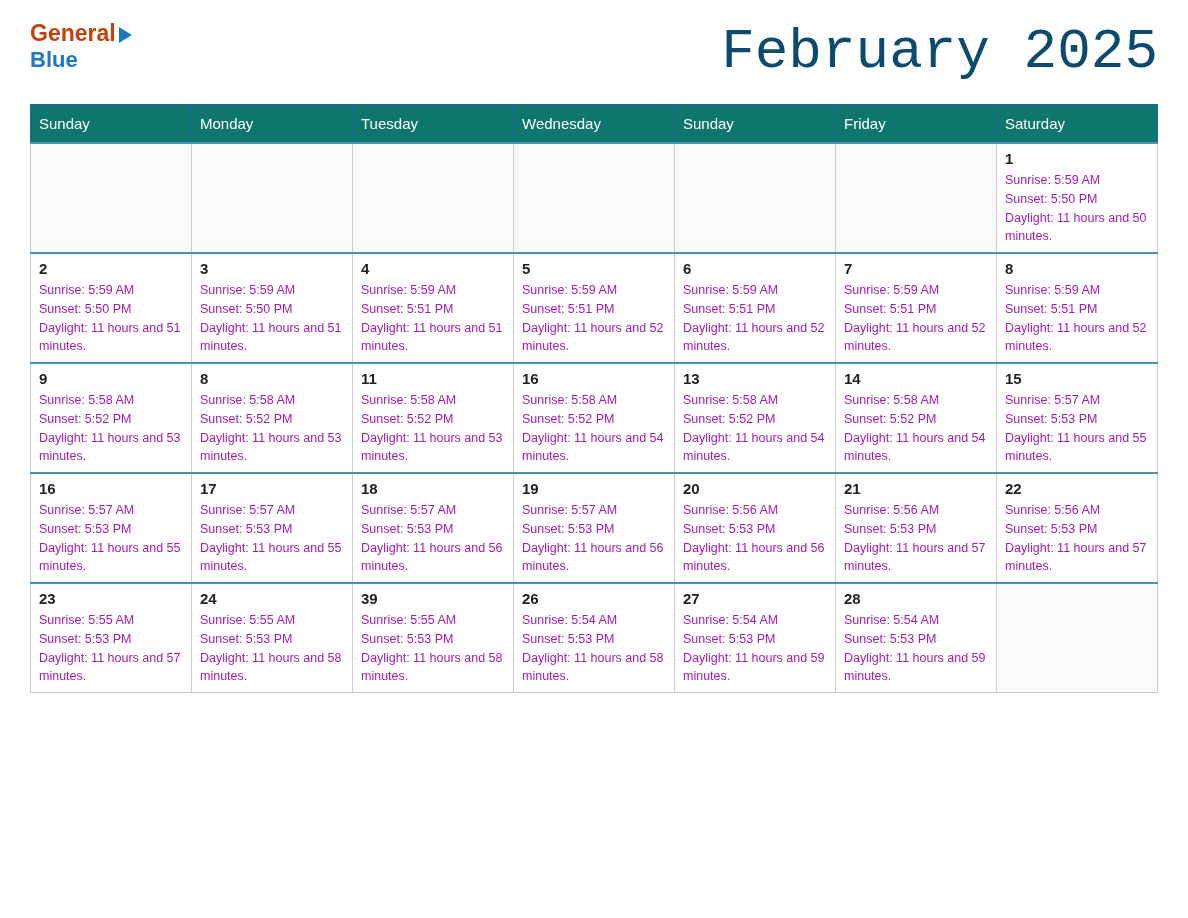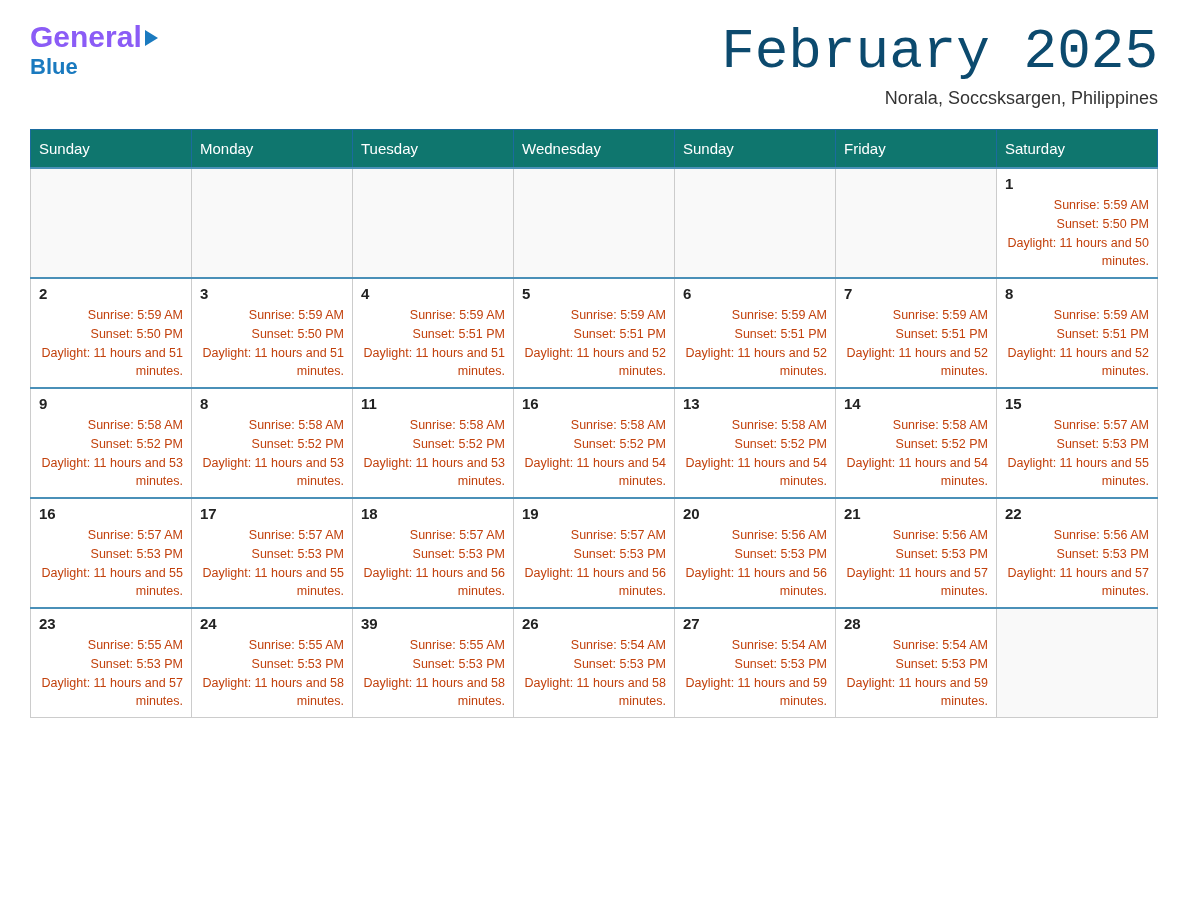--- a/index.html
+++ b/index.html
@@ -13,23 +13,23 @@
       display: flex;
       justify-content: space-between;
       align-items: flex-start;
       margin-bottom: 20px;
     }
     .logo {
       display: flex;
       align-items: center;
     }
     .logo-text-general {
-      font-size: 30px;
+      font-size: 23px;
       font-weight: bold;
-      color: #8b5cf6;
+      color: #c2410c;
     }
     .logo-text-blue {
       font-size: 22px;
       font-weight: bold;
       color: #1a7abf;
     }
     .logo-wrapper {
       display: flex;
       flex-direction: column;
     }
@@ -74,24 +74,23 @@
       font-size: 13px;
     }
     .day-number {
       font-size: 15px;
       font-weight: bold;
       color: #222;
       display: block;
       margin-bottom: 4px;
     }
     .day-info {
-      color: #c2410c;
+      color: #a21caf;
       font-size: 12.5px;
       line-height: 1.5;
-      text-align: right;
     }
     .empty-cell {
       background: #f9f9f9;
     }
     tr.week-row td {
       border-top: 2px solid #4a90b8;
     }
   </style>
 </head>
 <body>
@@ -105,21 +104,20 @@
           <div style="width:0; height:0; border-left:13px solid #1a7abf; border-top:8px solid transparent; border-bottom:8px solid transparent;"></div>
         </div>
       </div>
       <div>
         <span class="logo-text-blue">Blue</span>
       </div>
     </div>
   </div>
   <div class="title-section">
     <div class="month-title">February 2025</div>
-    <div class="location-title">Norala, Soccsksargen, Philippines</div>
   </div>
 </div>
 
 <table class="calendar-table">
   <thead>
     <tr>
     <th>Sunday</th>
         <th>Monday</th>
         <th>Tuesday</th>
         <th>Wednesday</th>

